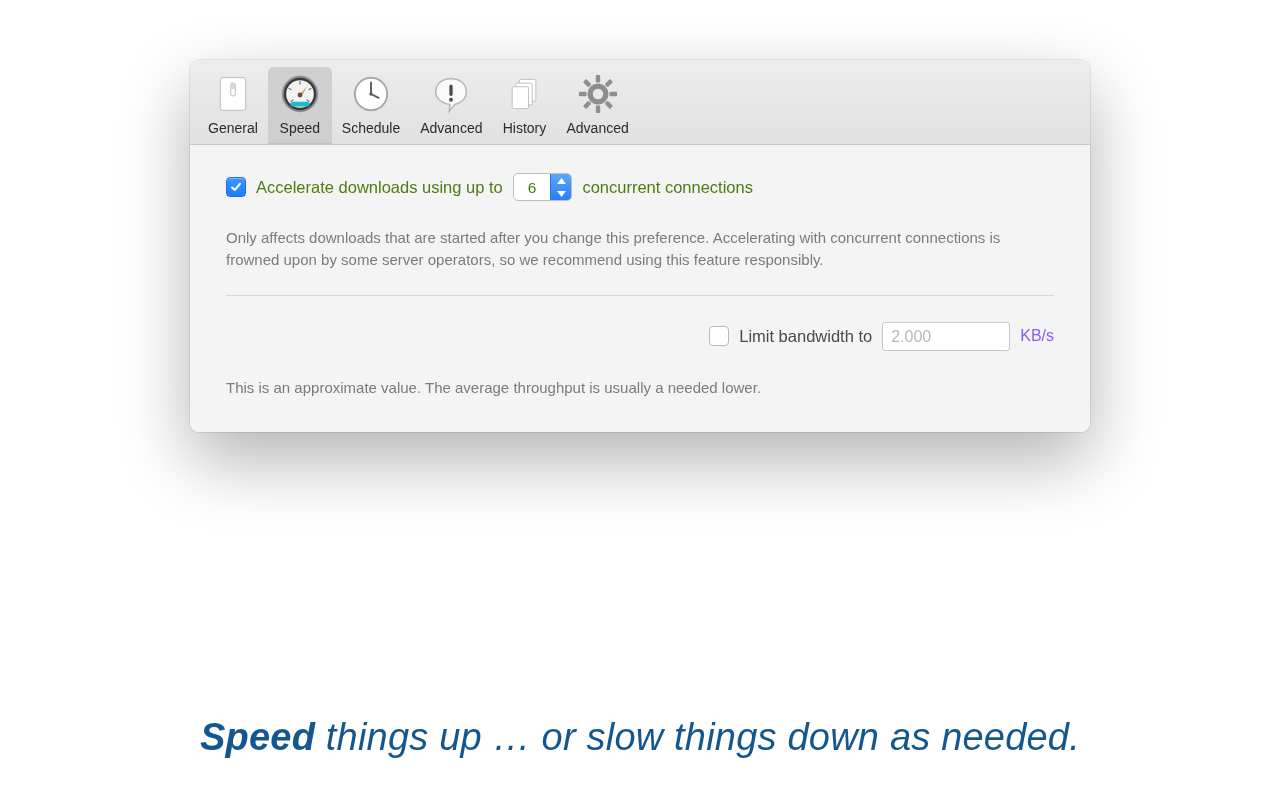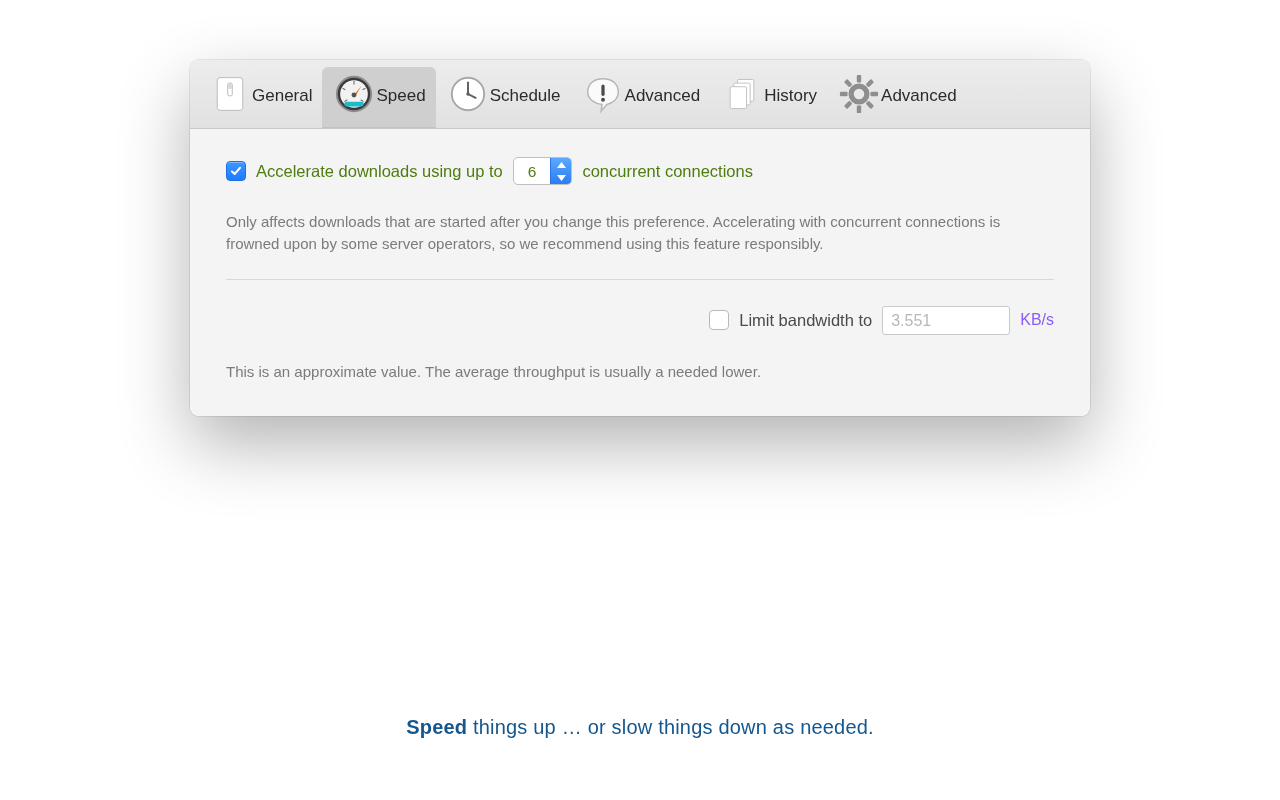--- a/index.html
+++ b/index.html
@@ -21,22 +21,22 @@
   .tl.red{background:#FF5F57;}
   .tl.yel{background:#FEBC2E;}
   .tl.gry{background:#D8D8D8;}
   .title{width:100%;text-align:center;font-size:15px;color:#3a3a3a;}
   .toolbar{
     display:flex;align-items:flex-end;padding:6px 8px 0;
     background:linear-gradient(#EDEDED,#E1E1E1);
     border-bottom:1px solid #C8C8C8;
   }
   .tbitem{
-    display:flex;flex-direction:row;align-items:center;
-    padding:6px 10px 8px;border-radius:6px 6px 0 0;cursor:default;color:#2b2b2b;font-size:17px;
+    display:flex;flex-direction:column;align-items:center;
+    padding:6px 10px 8px;border-radius:6px 6px 0 0;cursor:default;color:#2b2b2b;font-size:14px;
   }
   .tbitem.active{background:#CFCFCF;box-shadow:inset 0 1px 0 rgba(255,255,255,0.6),inset 0 -1px 0 rgba(0,0,0,0.06);}
   .tbicon{width:44px;height:44px;display:flex;align-items:center;justify-content:center;margin-bottom:4px;}
   .tbicon svg{display:block}
   .pane{background:#F4F4F4;padding:28px 36px 34px;}
   .row{display:flex;align-items:center;font-size:16.5px;color:#4d7c0f;}
   .row2{display:flex;align-items:center;font-size:16.5px;color:#4a4a4a;margin-top:26px;justify-content:flex-end;}
   .chk{width:18px;height:18px;border-radius:4px;margin-right:10px;display:inline-flex;align-items:center;justify-content:center;flex:0 0 auto;}
   .chk.on{background:linear-gradient(#3C97FF,#1F7CFF);border:1px solid #1C6FE6;box-shadow:inset 0 1px 0 rgba(255,255,255,0.35);}
   .chk.off{background:#fff;border:1px solid #B9B9B9;border-radius:4px;}
@@ -54,21 +54,21 @@
   .selbtns svg{width:9px;height:6px;}
   .help{color:#7b7b7b;font-size:15px;line-height:1.45;margin-top:26px;}
   .sep{height:1px;background:#D8D8D8;margin:24px 0 0;}
   .txt{
     width:110px;height:26px;border:1px solid #C9C9C9;border-radius:3px;background:#fff;
     padding:1px 8px 0;font-size:16px;color:#B8B8B8;display:inline-flex;align-items:center;margin:0 10px;
   }
   .unit{color:#8b5cf6;font-size:16px;}
   .caption{
     position:absolute;left:0;right:0;top:716px;text-align:center;
-    font-size:20px;color:#14578f;letter-spacing:0.2px;
+    font-size:38px;color:#14578f;letter-spacing:0.2px;font-style:italic;
   }
   .caption .b{font-weight:700;}
 </style>
 </head>
 <body>
 
 <div class="stage">
   <div class="window">
 
 
@@ -197,21 +197,21 @@
       </div>
 
       <div class="help">Only affects downloads that are started after you change this preference. Accelerating with concurrent connections is frowned upon by some server operators, so we recommend using this feature responsibly.</div>
 
       <div class="sep"></div>
 
       <div class="row2">
         <span class="chk off"></span>
         <span>Limit bandwidth to</span>
         <span class="txt">
-            <span>3.551</span>
+            <span>2.000</span>
           </span>
         <span class="unit">KB/s</span>
       </div>
 
       <div class="help">This is an approximate value. The average throughput is usually a needed lower.</div>
 
     </div>
   </div>
 
   <div class="caption">

